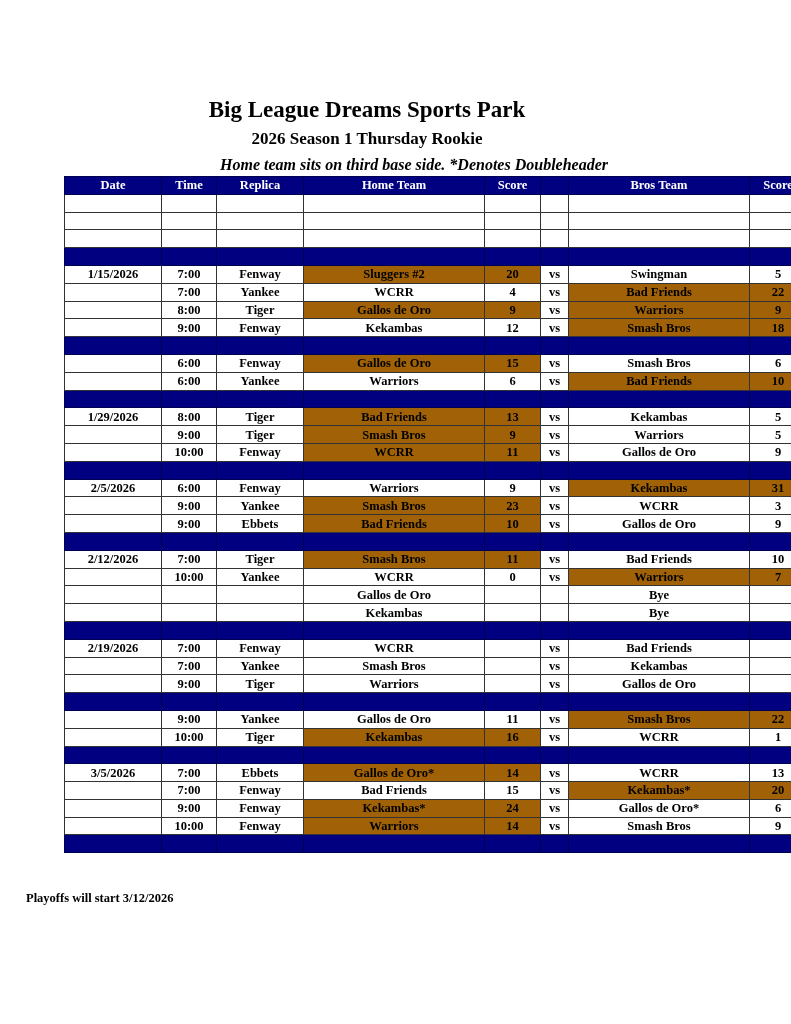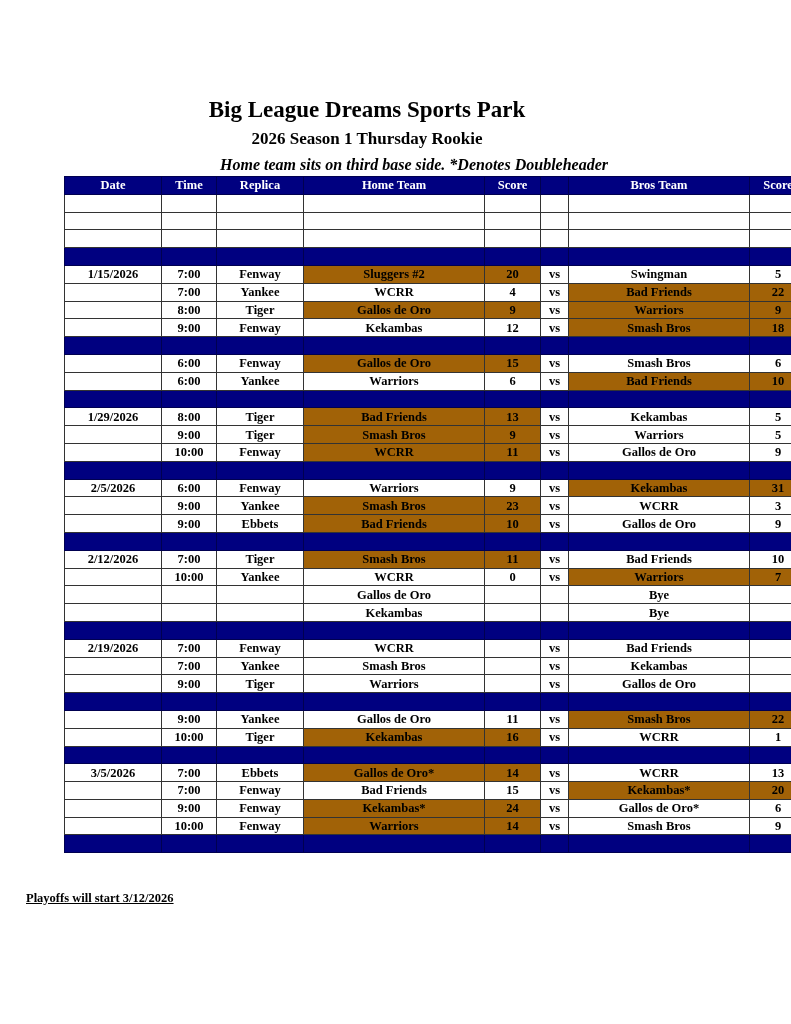--- a/index.html
+++ b/index.html
@@ -11,21 +11,21 @@
   #t3 { top: 156px; font-size: 16px; font-style: italic; padding-left: 47px; }
   table.sched { position: absolute; left: 24px; top: 176px; border-collapse: collapse;
                 table-layout: fixed; width: 742px; margin-left: 40px; }
   table.sched td, table.sched th { border: 1px solid #333; padding: 0; height: 16.8px;
         font-size: 12.5px; font-weight: bold; text-align: center; line-height: 16px;
         white-space: nowrap; overflow: hidden; }
   table.sched th { background: #000080; color: #ffffff; border-color: #000050; }
   tr.sep td { background: #000080; border-color: #000050; }
   td.win { background: #a16207; }
   td.vs { font-weight: bold; font-size: 10.5px; }
-  #footer { position: absolute; left: 26px; top: 891px; font-size: 12.5px; font-weight: bold; text-decoration: underline; }
+  #footer { position: absolute; left: 26px; top: 891px; font-size: 12.5px; font-weight: bold; }
 </style>
 </head>
 <body>
 
 <div id="t1" class="title">Big League Dreams Sports Park</div>
 <div id="t2" class="title">2026 Season 1 Thursday Rookie</div>
 <div id="t3" class="title">Home team sits on third base side.  *Denotes Doubleheader</div>
 
 <table class="sched">
   <colgroup>

